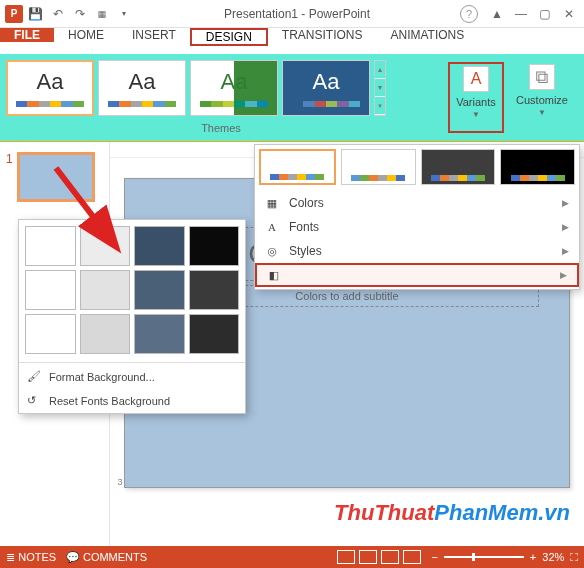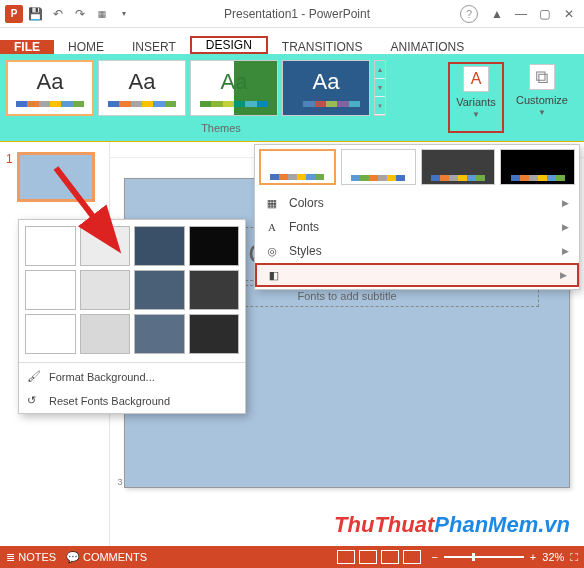--- a/index.html
+++ b/index.html
@@ -5,21 +5,21 @@
 *{box-sizing:border-box;margin:0;padding:0;font-family:"Segoe UI",Arial,sans-serif;-webkit-font-smoothing:antialiased}
 body{width:584px;height:568px;background:#fff;overflow:hidden;position:relative}
 .titlebar{height:28px;background:#fff;display:flex;align-items:center;border-bottom:1px solid #e1e1e1}
 .qat{display:flex;align-items:center;gap:2px;padding-left:4px}
 .qat-ico{width:20px;height:20px;display:flex;align-items:center;justify-content:center;color:#666;font-size:12px}
 .pp-ico{width:18px;height:18px;background:#d24726;color:#fff;display:flex;align-items:center;justify-content:center;font-size:10px;font-weight:bold;border-radius:2px}
 .title{flex:1;text-align:center;font-size:12px;color:#555}
 .wincontrols{display:flex;gap:2px;padding-right:4px}
 .wincontrols .qat-ico{width:22px}
 .help-ico{width:18px;height:18px;border:1px solid #999;border-radius:50%;color:#999;font-size:11px;display:flex;align-items:center;justify-content:center;margin-right:8px}
-.ribbon-tabs{height:26px;display:flex;align-items:flex-end}
+.ribbon-tabs{height:26px;display:flex;align-items:flex-start}
 .ribbon-tabs .tab{padding:0 14px;font-size:12px;display:flex;align-items:center;color:#444;cursor:pointer}
 .tab.file{background:#d24726;color:#fff;font-weight:bold}
 .tab.active{border:2px solid #c0392b;color:#000000;background:#fff}
 .ribbon{height:88px;background:#5eead4;border-bottom:1px solid #eab308;display:flex;padding:4px}
 .themes-group{flex:1;display:flex;flex-direction:column}
 .theme-row{display:flex;gap:4px;padding:2px}
 .theme-sw{width:88px;height:56px;border:1px solid #ccc;background:#fff;display:flex;flex-direction:column;align-items:center;justify-content:center;cursor:pointer;position:relative}
 .theme-sw.sel{border:2px solid #f5b168}
 .theme-sw .aa{font-size:22px;color:#333}
 .theme-sw.green-t{background:linear-gradient(90deg,#fff 50%,#3a8a3a 50%)}
@@ -70,21 +70,21 @@
 .bg-mitem{display:flex;align-items:center;gap:8px;padding:5px 8px;font-size:11px;color:#444;cursor:pointer}
 .bg-mitem .mi{width:14px;height:14px}
 .arrow{position:absolute;z-index:30}
 .statusbar{position:absolute;bottom:0;left:0;right:0;height:22px;background:#d24726;display:flex;align-items:center;padding:0 6px;gap:10px;color:#fff;font-size:11px}
 .statusbar .sep{flex:1}
 .view-btns{display:flex;gap:4px}
 .view-btns div{width:18px;height:14px;border:1px solid #fff}
 .zoom{display:flex;align-items:center;gap:6px}
 .zoom .track{width:80px;height:2px;background:#fff;position:relative}
 .zoom .track::after{content:"";position:absolute;left:35%;top:-3px;width:3px;height:8px;background:#fff}
-.watermark{position:absolute;right:14px;bottom:30px;font-size:22px;font-weight:bold;font-style:italic;z-index:40}
+.watermark{position:absolute;right:14px;bottom:42px;font-size:22px;font-weight:bold;font-style:italic;z-index:40}
 .watermark .a{color:#e53935}.watermark .b{color:#1e88e5}
 </style>
 </head>
 <body>
 
 <div class="titlebar">
   <div class="qat">
     <div class="qat-ico">
         <div class="pp-ico">P</div>
       </div>
@@ -191,21 +191,21 @@
   </div>
   <div class="canvas-wrap">
     <div class="ruler-h">
       <span>6</span>
         <span>5</span>
         <span>4</span>
     </div>
     <div class="canvas">
       <div class="slide">
         <div class="ph-title">Click to add title</div>
-        <div class="ph-sub">Fonts to add subtitle</div>
+        <div class="ph-sub">Colors to add subtitle</div>
       </div>
     </div>
   </div>
   <div class="ruler-v">
     <span>1</span>
       <span>2</span>
       <span>3</span>
   </div>
 </div>
 

